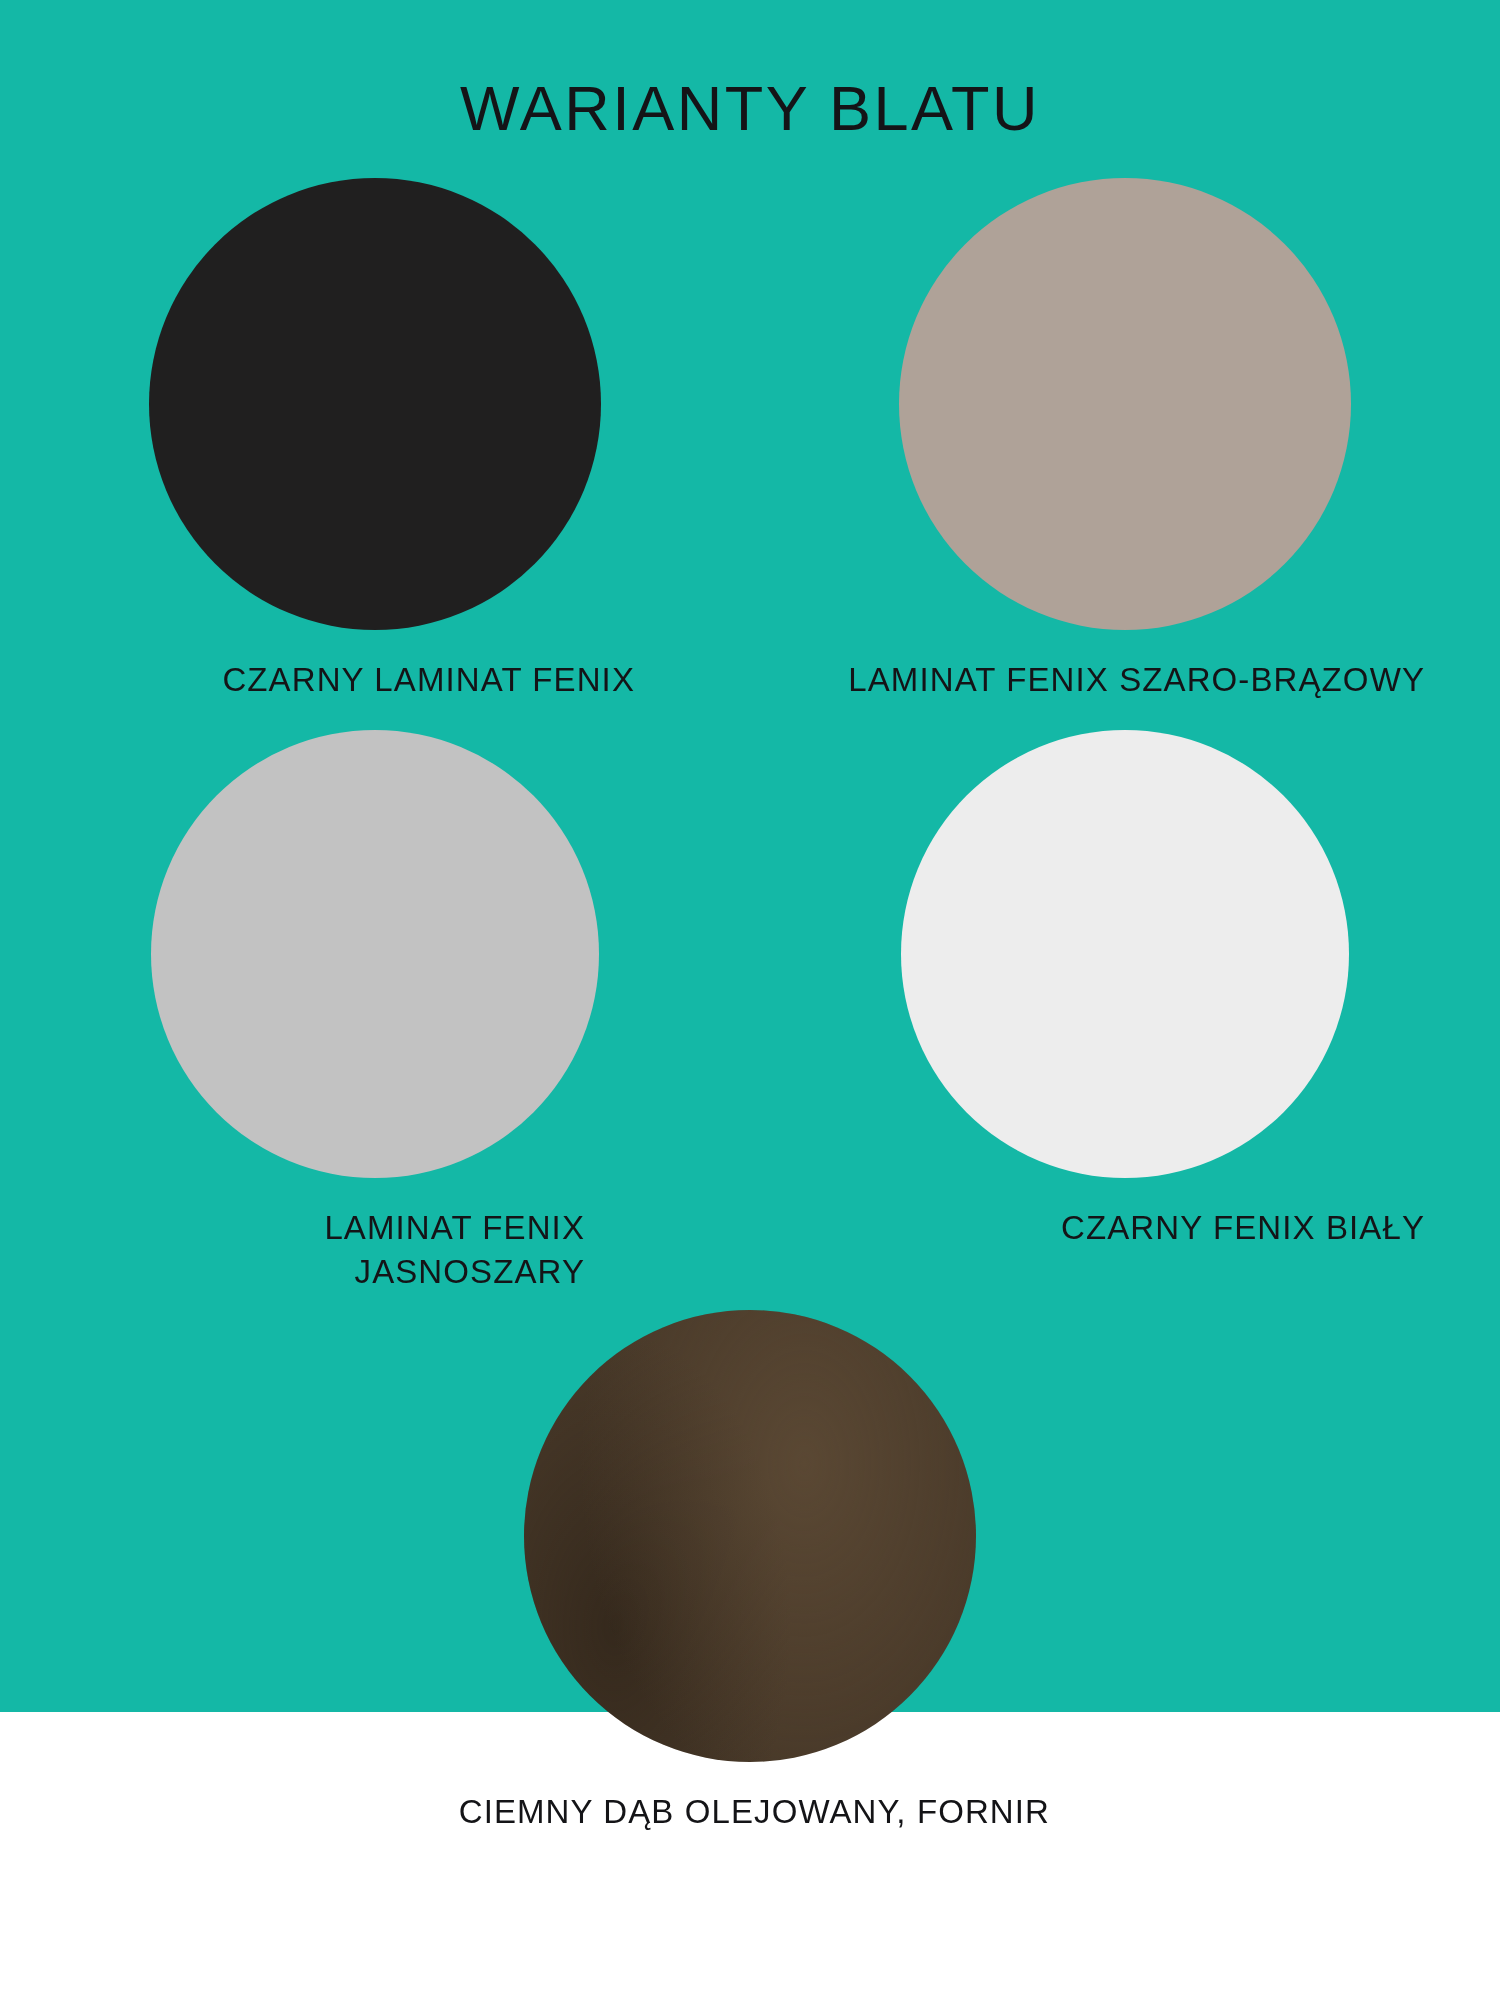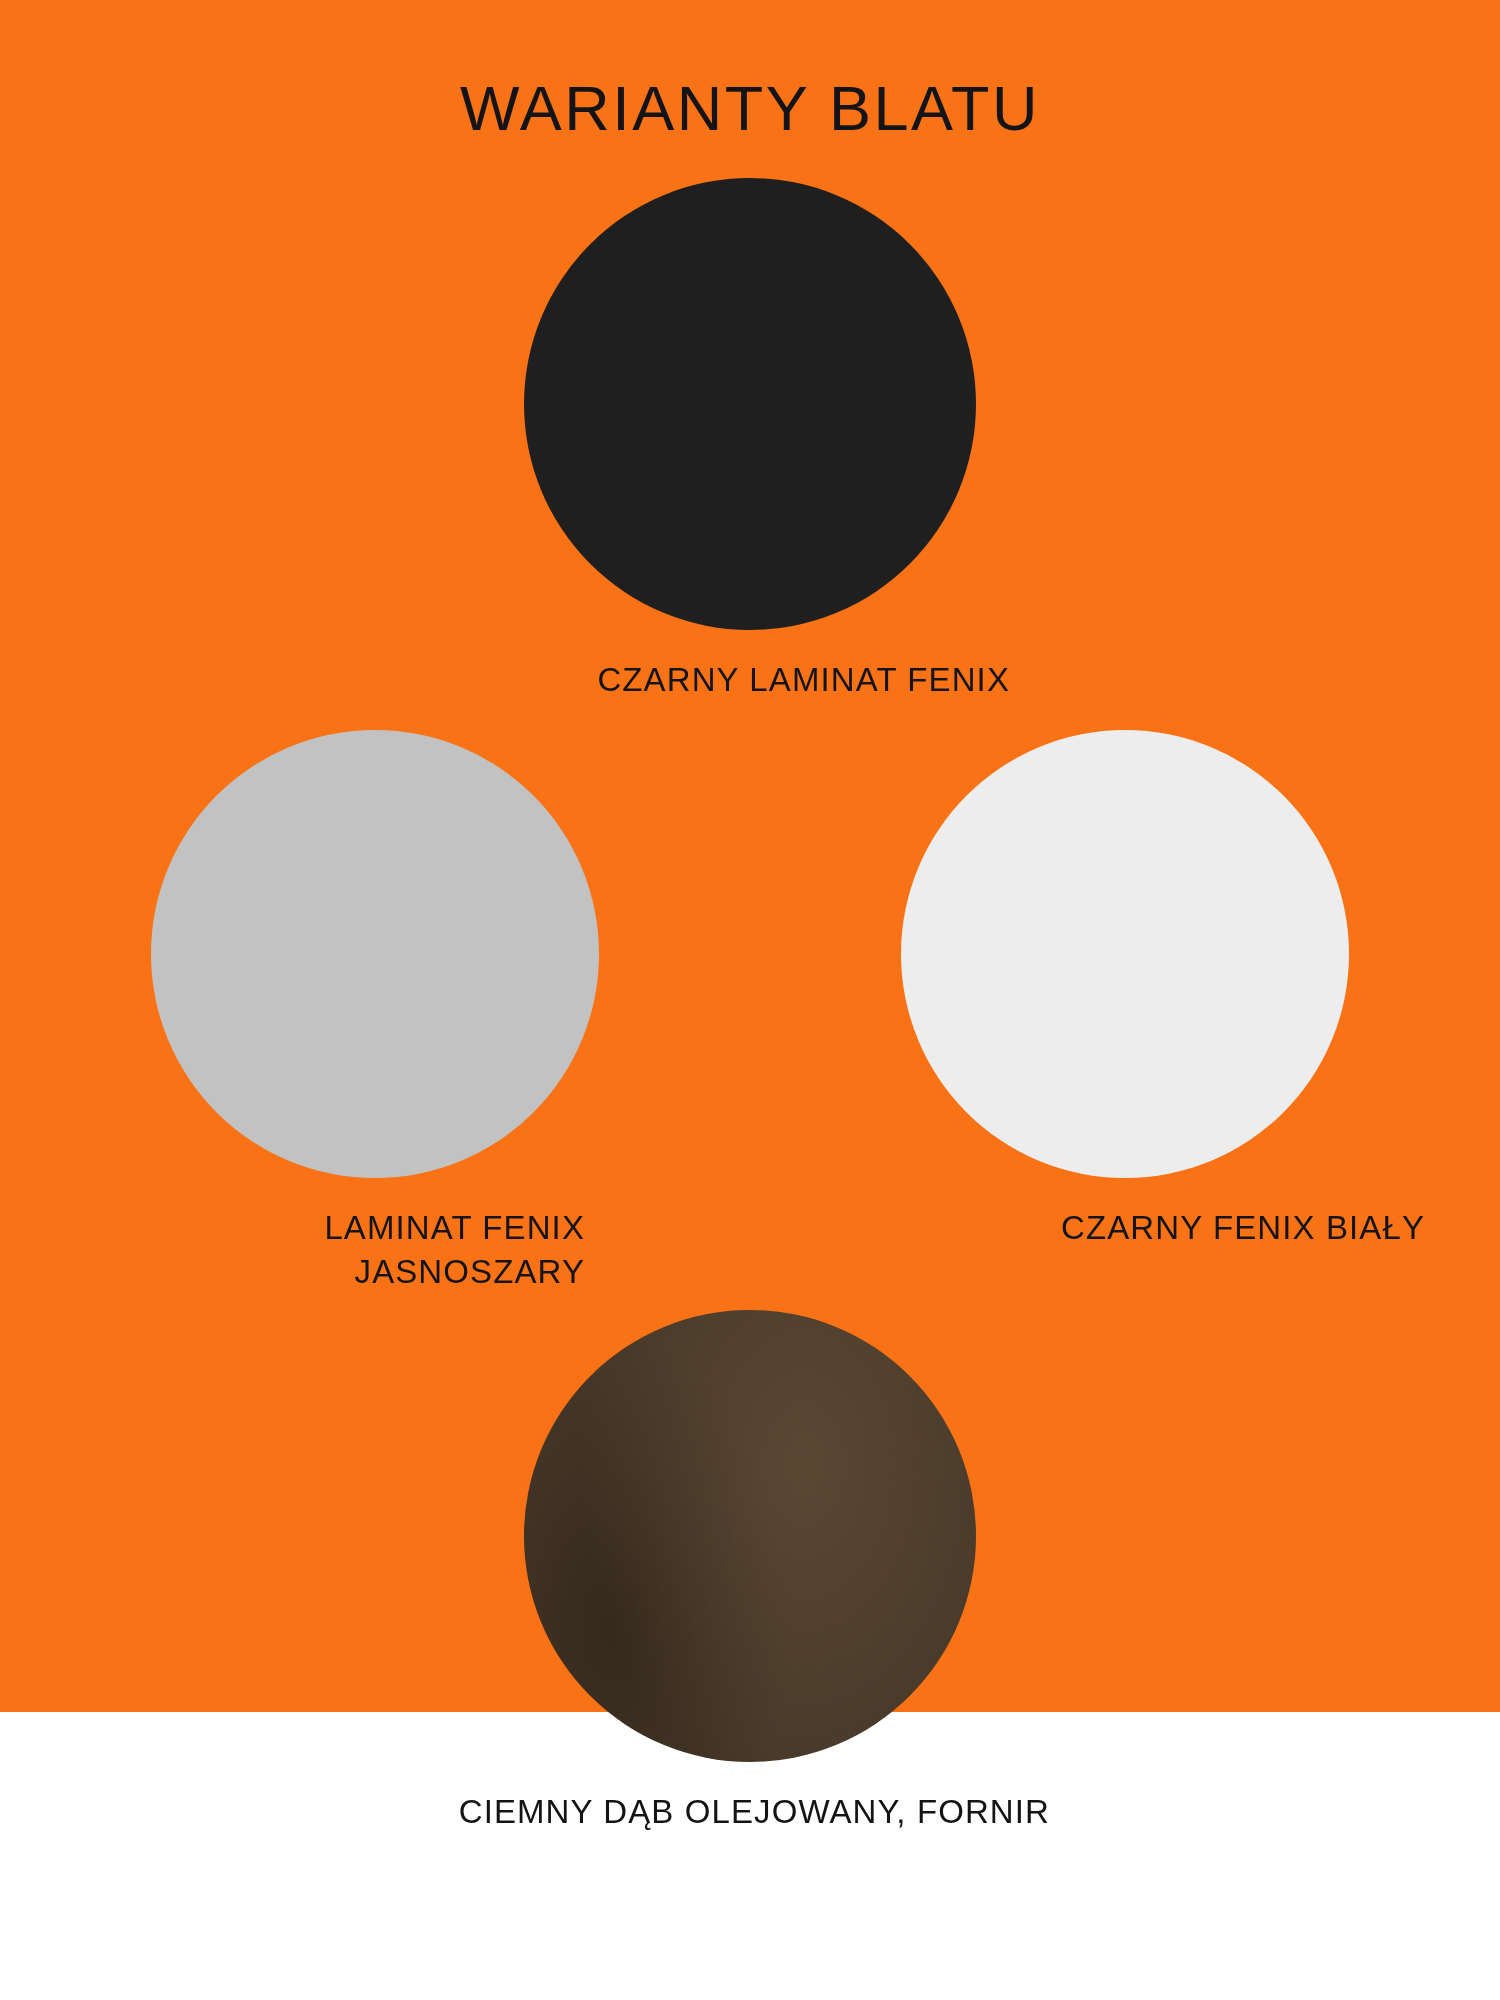--- a/index.html
+++ b/index.html
@@ -12,21 +12,21 @@
     height: 2000px;
     font-family: "Liberation Sans", sans-serif;
     color: #16161a;
     overflow: hidden;
     position: relative;
   }
   .page {
     width: 1500px;
     height: 1712px;
     position: relative;
-    background: #f97316;
+    background: #14b8a6;
     box-sizing: border-box;
   }
 
   
   .page-title {
     position: absolute;
     top: 32px;
     left: 0;
     width: 1500px;
     text-align: center;
@@ -142,20 +142,24 @@
 
   <div class="swatch-grid">
 
     <div class="swatch-row row-1">
 
       <div class="swatch-cell">
         <div class="swatch-circle" id="sw0" style="background: rgb(32, 31, 31);"></div>
         <div class="swatch-label">CZARNY LAMINAT FENIX</div>
       </div>
 
+      <div class="swatch-cell">
+        <div class="swatch-circle" id="sw1" style="background: rgb(175, 162, 152);"></div>
+        <div class="swatch-label wide">LAMINAT FENIX SZARO-BRĄZOWY</div>
+      </div>
 
     </div>
 
     <div class="swatch-row row-2">
 
       <div class="swatch-cell">
         <div class="swatch-circle sm" id="sw2" style="background: rgb(194, 194, 194);"></div>
         <div class="swatch-label" style="width:420px">LAMINAT FENIX JASNOSZARY</div>
       </div>
 

